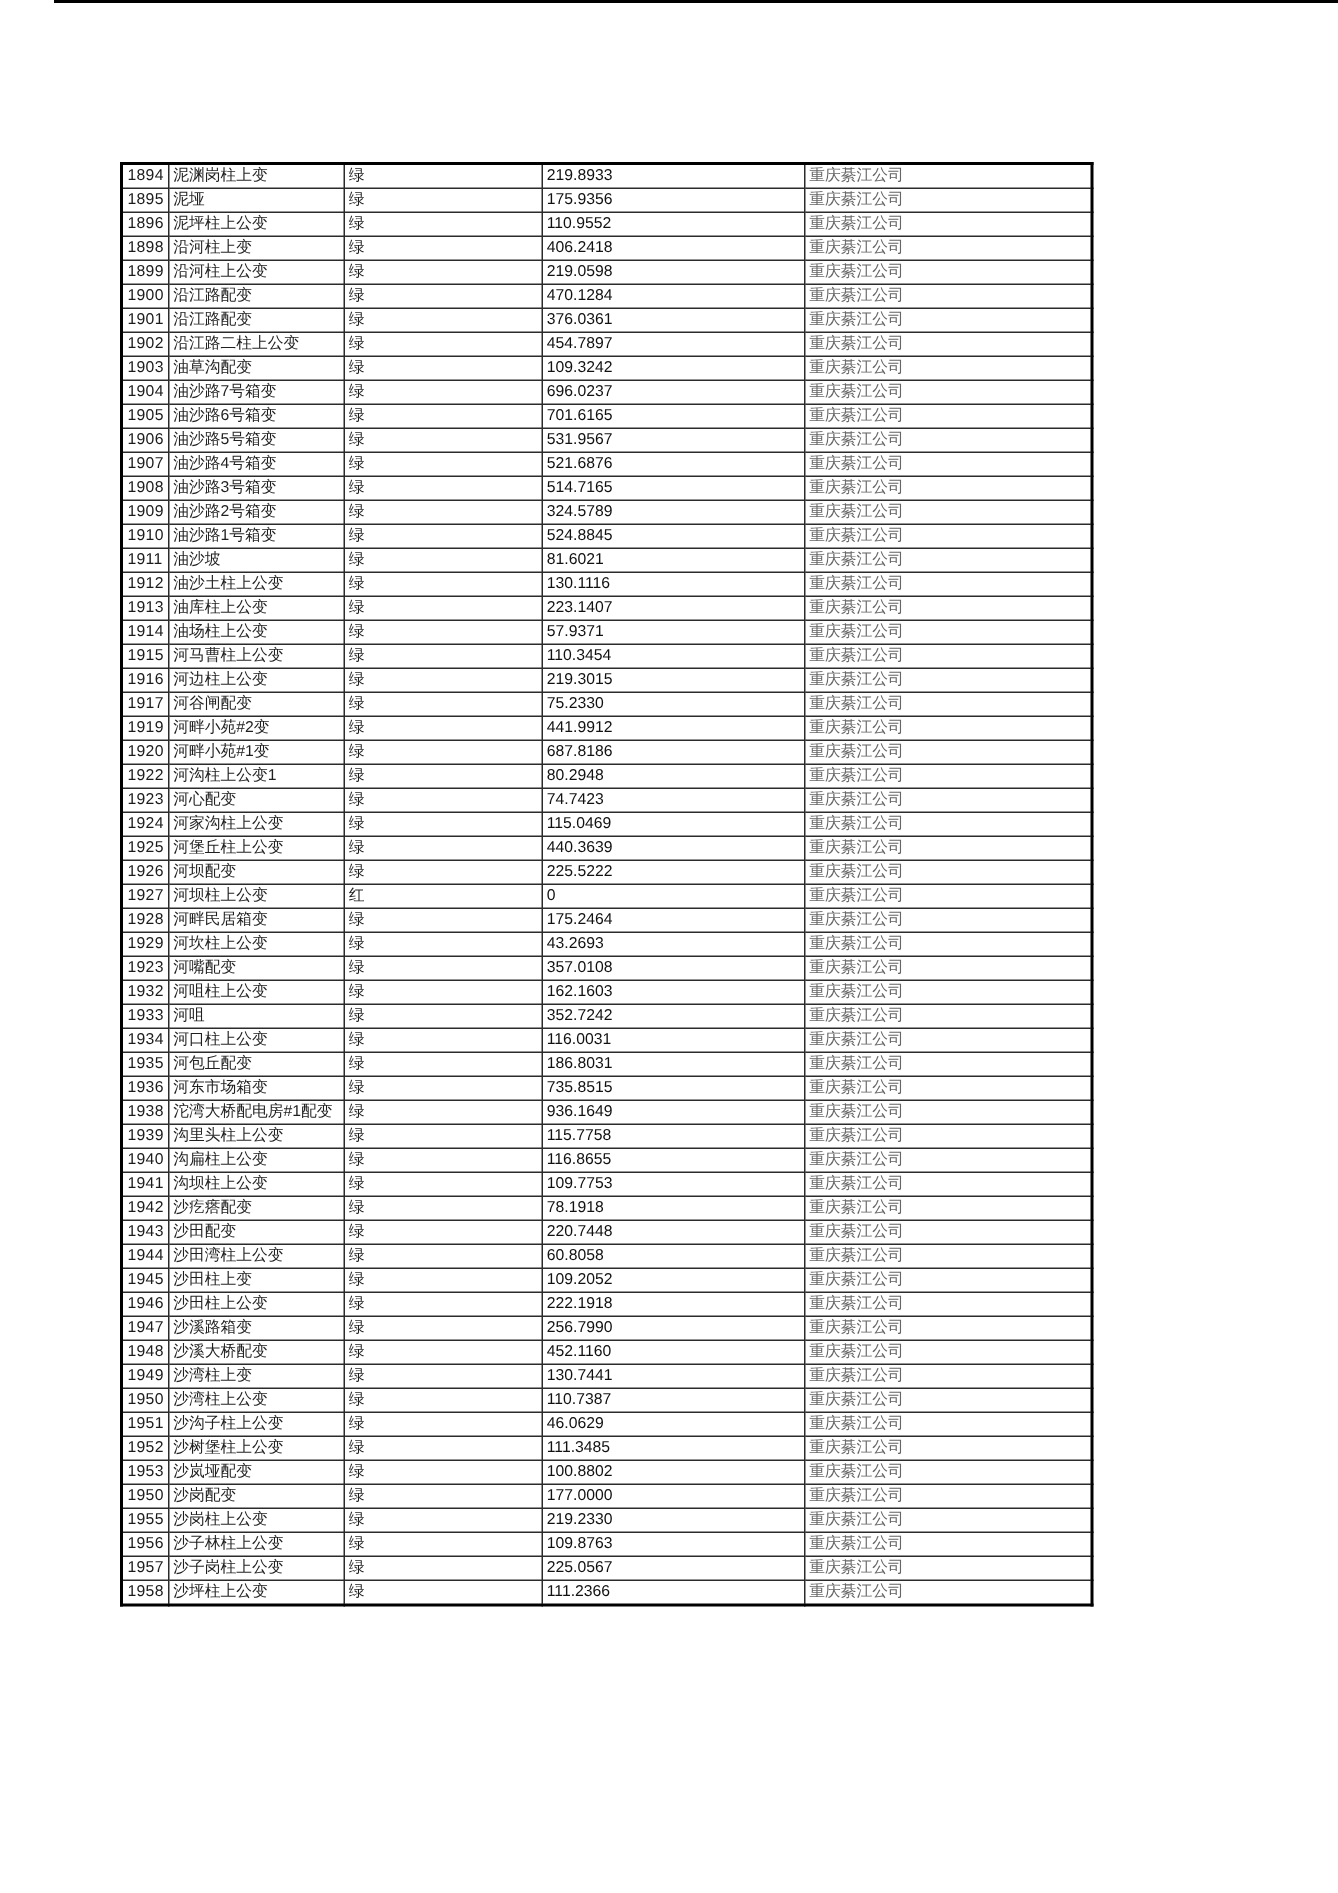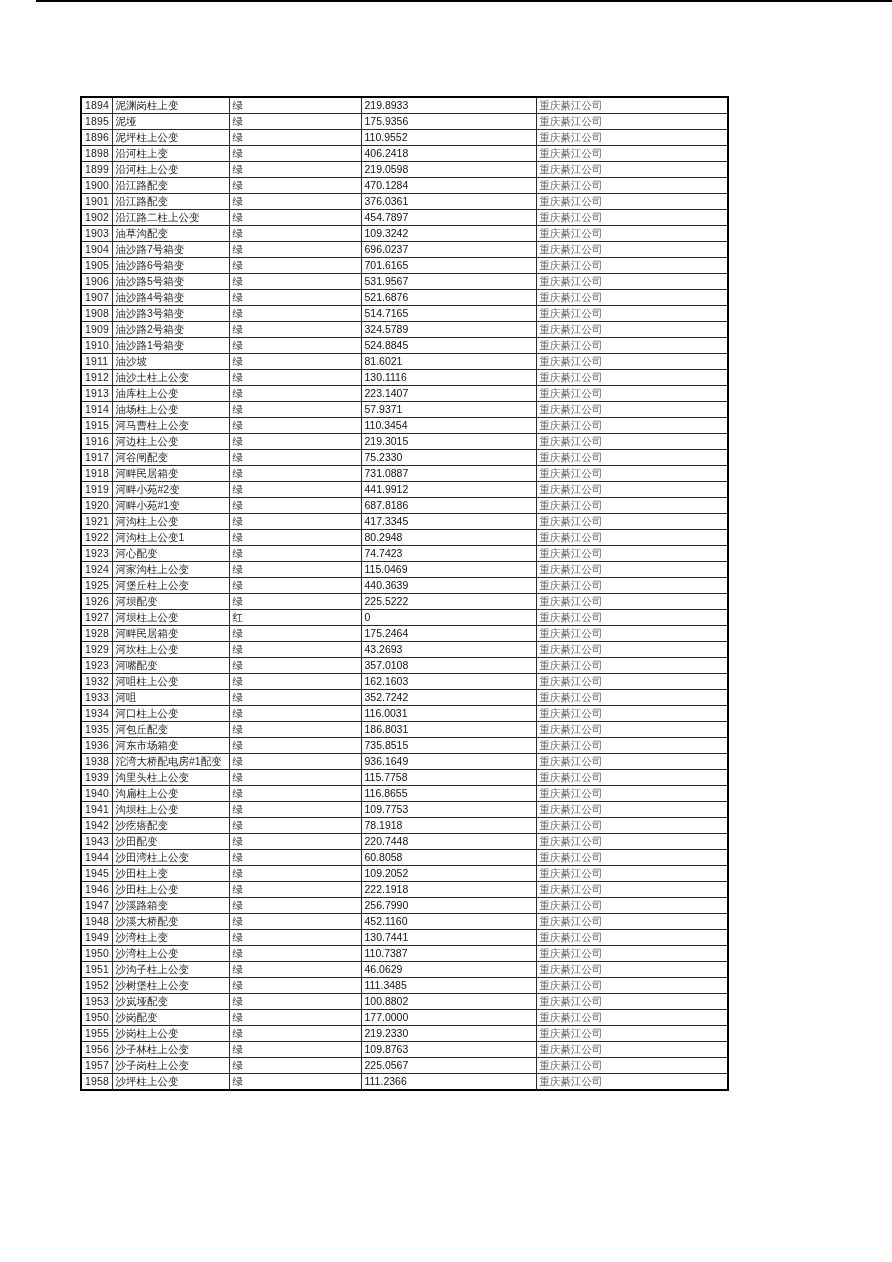--- a/index.html
+++ b/index.html
@@ -12,21 +12,21 @@
     overflow: hidden;
   }
   .top-rule {
     position: absolute;
     top: 0; left: 36px; right: 0;
     height: 2px;
     background: #000000;
   }
   .sheet-table-wrap {
     position: absolute;
-    left: 80px; top: 96px;
+    left: 80px; top: 108px;
     width: 647px;
   }
   table.sheet {
     border-collapse: collapse;
     table-layout: fixed;
     width: 647px;
     border: 2px solid #000000;
   }
   table.sheet td {
     border: 1px solid #2b2b2b;
@@ -218,45 +218,31 @@
           <td class="company-cell">重庆綦江公司</td>
         </tr>
         <tr>
           <td class="num-cell">1917</td>
           <td class="name-cell">河谷闸配变</td>
           <td class="status-cell">绿</td>
           <td class="value-cell">75.2330</td>
           <td class="company-cell">重庆綦江公司</td>
         </tr>
         <tr>
-          <td class="num-cell">1918</td>
-          <td class="name-cell">河畔民居箱变</td>
-          <td class="status-cell">绿</td>
-          <td class="value-cell">731.0887</td>
-          <td class="company-cell">重庆綦江公司</td>
-        </tr>
-        <tr>
           <td class="num-cell">1919</td>
           <td class="name-cell">河畔小苑#2变</td>
           <td class="status-cell">绿</td>
           <td class="value-cell">441.9912</td>
           <td class="company-cell">重庆綦江公司</td>
         </tr>
         <tr>
           <td class="num-cell">1920</td>
           <td class="name-cell">河畔小苑#1变</td>
           <td class="status-cell">绿</td>
           <td class="value-cell">687.8186</td>
-          <td class="company-cell">重庆綦江公司</td>
-        </tr>
-        <tr>
-          <td class="num-cell">1921</td>
-          <td class="name-cell">河沟柱上公变</td>
-          <td class="status-cell">绿</td>
-          <td class="value-cell">417.3345</td>
           <td class="company-cell">重庆綦江公司</td>
         </tr>
         <tr>
           <td class="num-cell">1922</td>
           <td class="name-cell">河沟柱上公变1</td>
           <td class="status-cell">绿</td>
           <td class="value-cell">80.2948</td>
           <td class="company-cell">重庆綦江公司</td>
         </tr>
         <tr>

